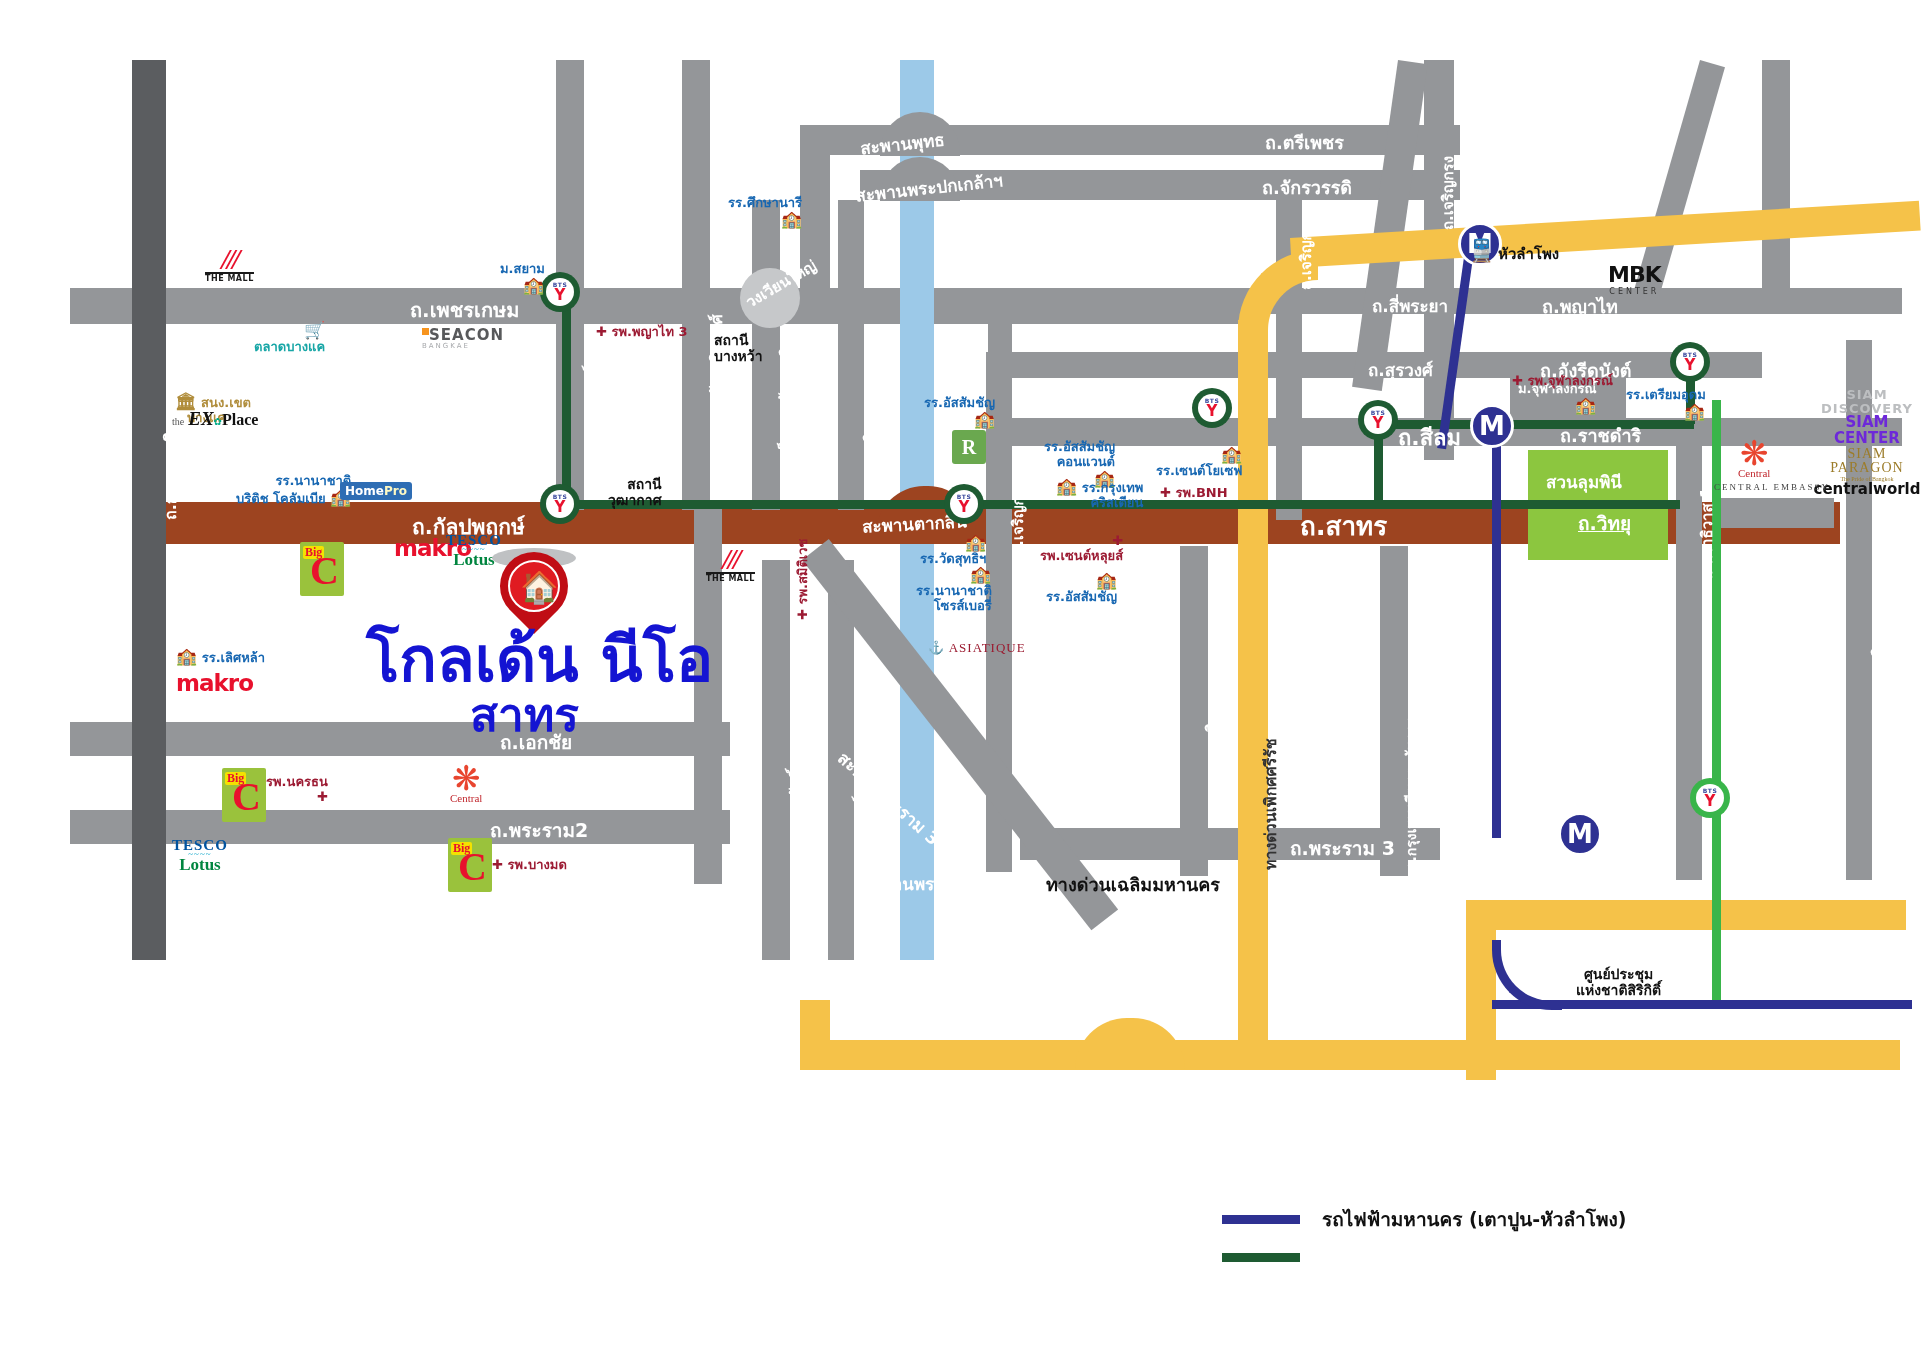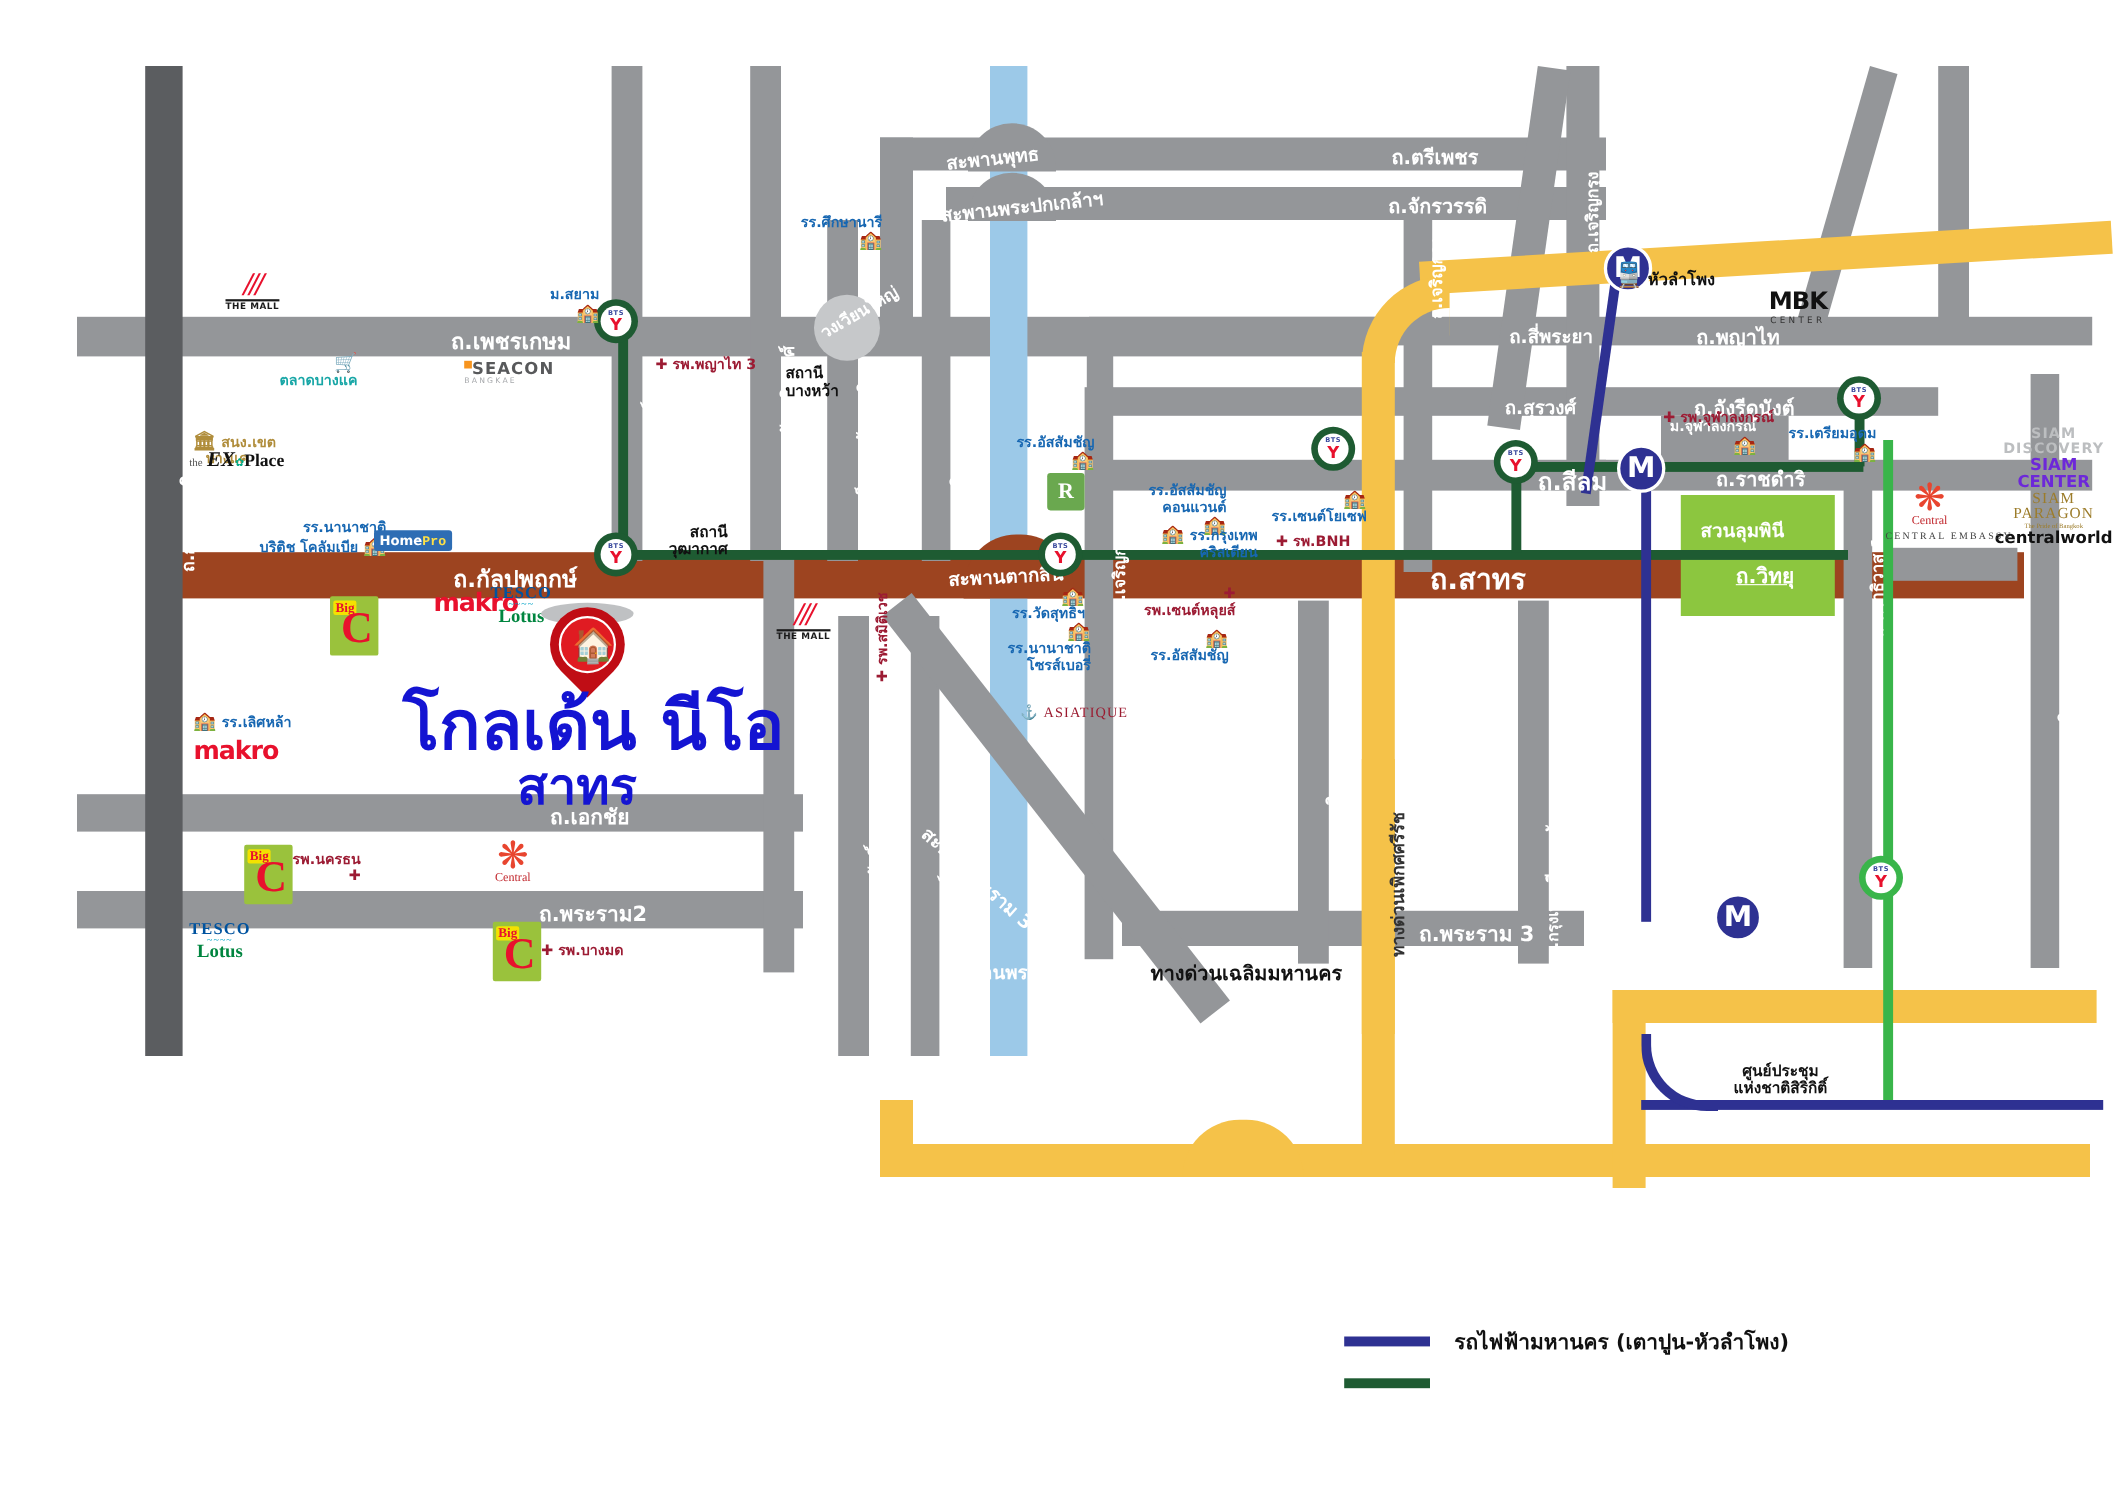--- a/index.html
+++ b/index.html
@@ -83,21 +83,21 @@
   .siamblk .sc1{font-size:15px;color:#6d28d9;font-weight:bold;letter-spacing:0px;}
   .siamblk .sp1{font-size:14px;color:#9c7c2a;font-family:"Liberation Serif",serif;letter-spacing:1px;}
   .siamblk .sp2{font-size:6px;color:#9c7c2a;font-family:"Liberation Serif",serif;}
   .siamblk .cw{font-size:15px;color:#111;font-weight:bold;}
 
   .embassy{text-align:center;}
   .embassy .etx{font-size:9px;color:#444;letter-spacing:2px;font-family:"Liberation Serif",serif;}
 
   .homepro{background:#2e6db4;border-radius:3px;padding:2px 5px;text-align:center;}
   .homepro .h1{font-size:12px;font-weight:bold;color:#fff;font-family:"DejaVu Sans",sans-serif;}
-  .homepro .h1 b{color:#fde047;font-family:Liberation Mono, monospace;}
+  .homepro .h1 b{color:#fef9c3;}
 
   .asiatique{font-family:"Liberation Serif",serif;font-size:13px;color:#9b1b30;letter-spacing:1px;}
   .explace{font-family:"Liberation Serif",serif;}
 
   .robinson{width:34px;height:34px;background:#6aa84f;border-radius:3px;color:#fff;
             display:flex;align-items:center;justify-content:center;font-weight:bold;font-size:20px;
             font-family:"Liberation Serif",serif;}
 
   .train-ic{font-size:22px;color:#3b2f1e;line-height:1;}
 

